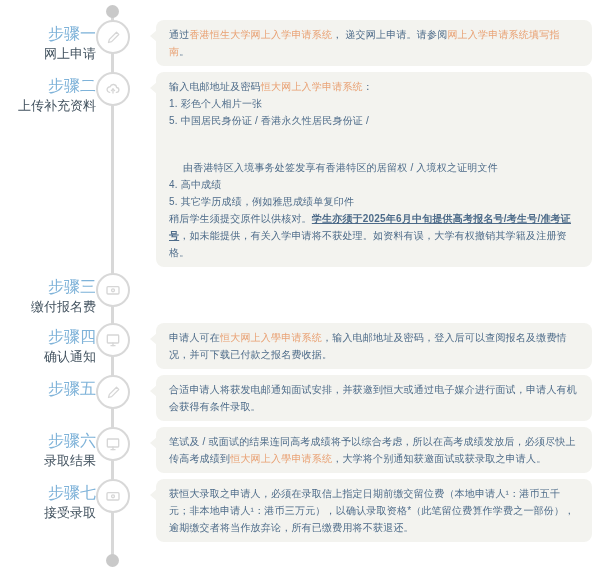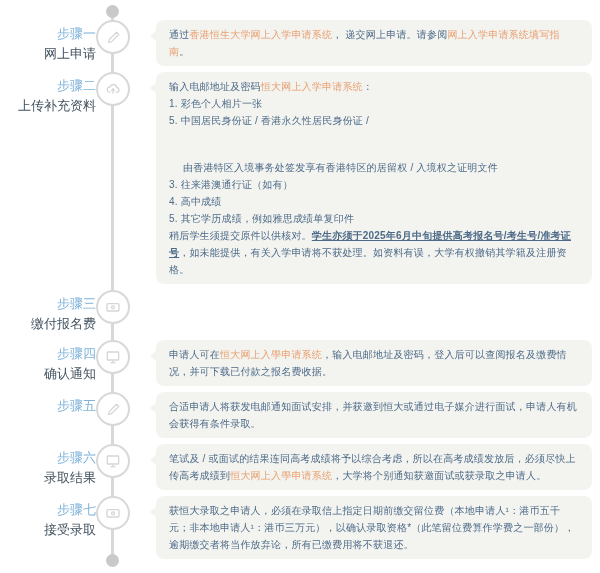--- a/index.html
+++ b/index.html
@@ -16,21 +16,21 @@
   }
   .term-dot {
     position:absolute; left:106px; width:13px; height:13px; border-radius:50%;
     background:var(--dot,#c9c9c9);
   }
   .term-dot.top { top:5px; }
   .term-dot.bottom { bottom:6px; }
   .rows { position:relative; padding-top:20px; }
   .row { display:flex; align-items:flex-start; margin-bottom:6px; }
   .label { width:96px; text-align:right; padding-top:4px; flex:none; }
-  .title { color:var(--title,#7fb3d9); font-size:13px; line-height:20px; }
+  .title { color:var(--title,#7fb3d9); font-size:16px; line-height:20px; }
   .subtitle { color:var(--subtitle,#42525f); font-size:13px; line-height:20px; }
   .node { width:34px; flex:none; display:flex; justify-content:center; position:relative; z-index:1; }
   .circle {
     width:30px; height:30px; border:2px solid var(--rail,#d8d8d8); border-radius:50%;
     background:#fff; display:flex; align-items:center; justify-content:center;
     color:var(--icon,#d8d8d8);
   }
   .circle svg { display:block; }
   .bubble {
     flex:1; margin-left:26px; margin-right:8px;
@@ -86,21 +86,20 @@
               <path d="M12 12v6"></path>
               <path d="M9.6 14.4L12 12l2.4 2.4"></path>
             </svg>
           </div>
         </div>
         <div class="bubble">
           <div class="para"><span class="seg">输入电邮地址及密码</span><span class="seg link">恒大网上入学申请系统</span><span class="seg">：</span></div>
           <div class="para"><span class="seg">1. 彩色个人相片一张</span></div>
           <div class="para"><span class="seg">5. 中国居民身份证 / 香港永久性居民身份证 /</span></div>
           <div class="para indent"><span class="seg">由香港特区入境事务处签发享有香港特区的居留权 / 入境权之证明文件</span></div>
-          <div class="para"><span class="seg">3. 往来港澳通行证（如有）</span></div>
           <div class="para"><span class="seg">4. 高中成绩</span></div>
           <div class="para"><span class="seg">5. 其它学历成绩，例如雅思成绩单复印件</span></div>
           <div class="para gap"><span class="seg">稍后学生须提交原件以供核对。</span><span class="seg strong">学生亦须于2025年6月中旬提供高考报名号/考生号/准考证号</span><span class="seg">，如未能提供，有关入学申请将不获处理。如资料有误，大学有权撤销其学籍及注册资格。</span></div>
         </div>
       </div>
       <div class="row">
         <div class="label">
           <div class="title">步骤三</div>
           <div class="subtitle">缴付报名费</div>
         </div>

